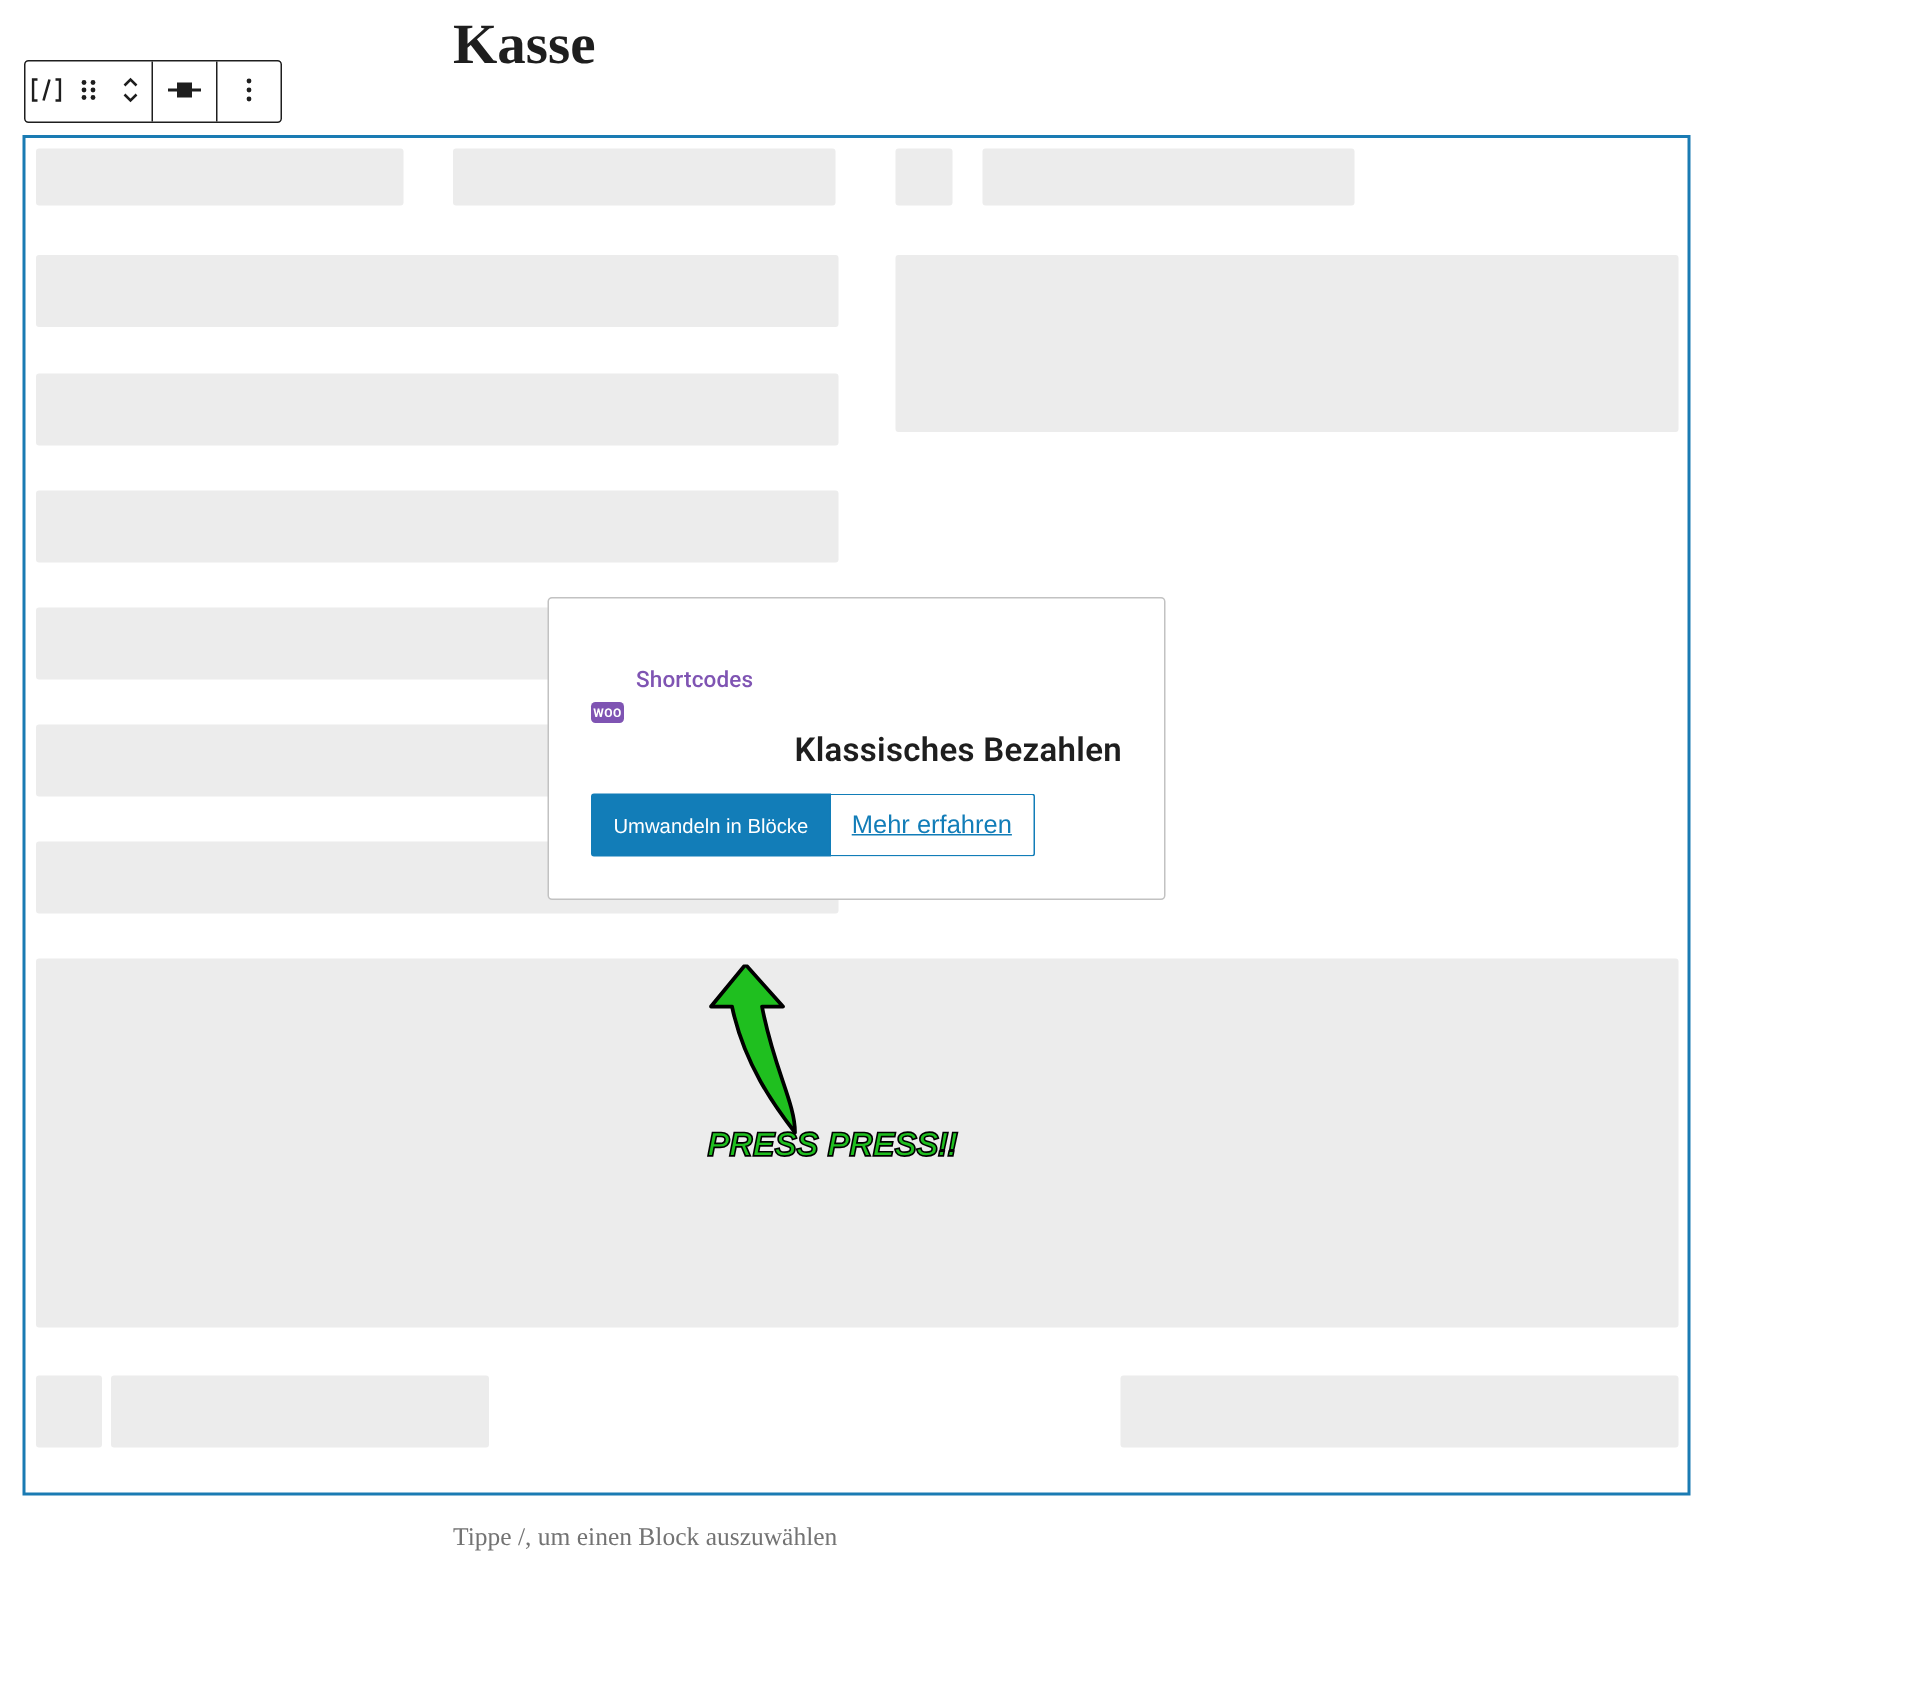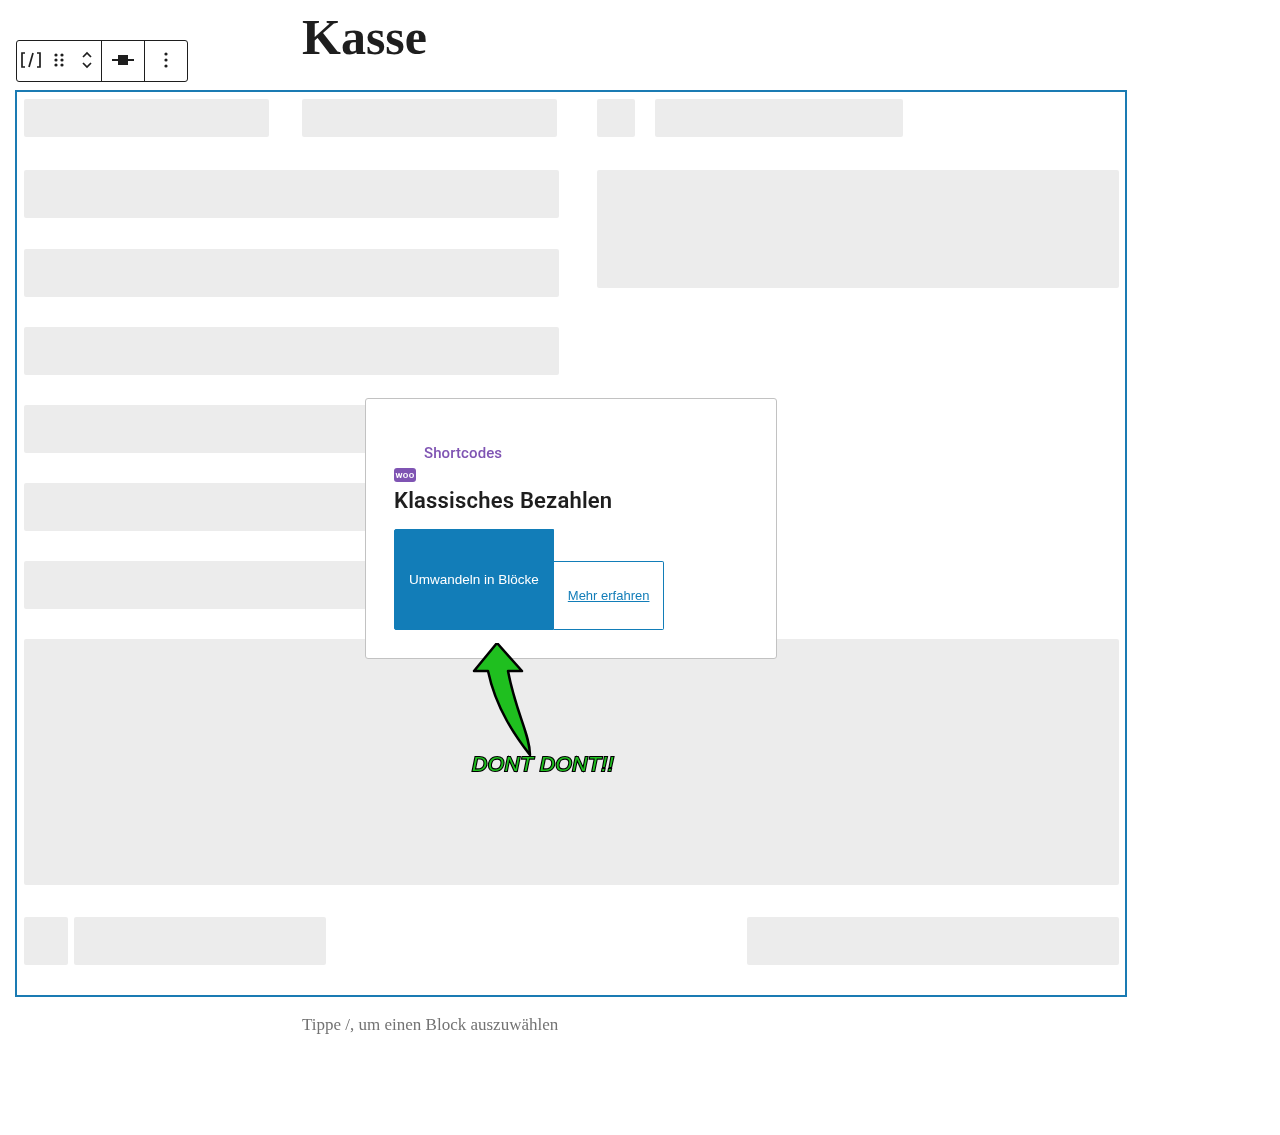--- a/index.html
+++ b/index.html
@@ -1,21 +1,21 @@
 <!DOCTYPE html>
 <html><head>
 <meta charset="utf-8">
 <style>
   * { box-sizing: border-box; margin: 0; padding: 0; }
   html, body { width: 1280px; background: #fff; font-family: -apple-system, BlinkMacSystemFont, "Segoe UI", Roboto, Helvetica, Arial, sans-serif; color: #1e1e1e; }
 
   .stage { position: relative; width: 1280px; height: 1135px; }
 
   
-  .page-title { position: absolute; left: 302px; top: 8px; font-family: Georgia, "Times New Roman", serif; font-size: 50px; font-weight: 700; }
+  .page-title { position: absolute; left: 302px; top: 8px; font-family: Georgia, "Times New Roman", serif; font-size: 38px; font-weight: 700; }
 
   
   .block-toolbar {
     position: absolute; left: 16px; top: 40px;
     display: flex; border: 1px solid #1e1e1e; border-radius: 3px; background: #fff;
     height: 42px; align-items: stretch;
   }
   .tb-seg { display: flex; align-items: center; }
   .tb-sep { border-left: 1px solid #1e1e1e; }
   .tb-btn {
@@ -37,32 +37,32 @@
     position: absolute; left: 365px; top: 398px; width: 412px;
     border: 1px solid #c2c2c2; border-radius: 3px; background: #fff;
     padding: 24px 28px 28px 28px;
   }
   .card .brand { display: flex; align-items: center; gap: 8px; color: #7f54b3; font-weight: 500; font-size: 15px; letter-spacing: .1px; margin-bottom: 6px; }
   .woo-badge {
     display: inline-flex; align-items: center; justify-content: center;
     width: 22px; height: 14px; border-radius: 3px; background: #7f54b3; color: #fff;
     font-size: 8px; font-weight: 700; letter-spacing: .3px; margin-top: 45px;
   }
-  .card h2 { font-size: 22px; font-weight: 600; letter-spacing: .2px; margin-bottom: 16px; }
+  .card h2 { font-size: 22px; font-weight: 600; letter-spacing: .2px; margin-bottom: 16px; text-align: right; }
   .card p { font-size: 13.5px; line-height: 1.45; color: #2b2b2b; margin-bottom: 14px; }
   .card a { color: #1e1e1e; text-decoration: underline; }
   .ext-icon { font-size: 11px; text-decoration: underline; }
   .card .actions { display: flex; gap: 0; margin-top: 10px; }
   .btn-primary {
     background: #127db8; color: #fff; border: 1px solid #127db8;
     font-size: 13.5px; padding: 10px 14px; border-radius: 2px 0 0 2px; cursor: pointer;
   }
   .btn-secondary {
     background: #fff; color: #127db8; border: 1px solid #127db8; border-left: none;
-    font-size: 13px; padding: 26px 14px; border-radius: 0 2px 2px 0; cursor: pointer; text-decoration: underline; margin-top: 32px;
+    font-size: 17px; padding: 10px 14px; border-radius: 0 2px 2px 0; cursor: pointer; text-decoration: underline;
   }
 
   
   .arrow { position: absolute; left: 472px; top: 643px; pointer-events: none; }
   .anno-text {
     position: absolute; left: 472px; top: 752px;
     font-family: Impact, "Arial Black", sans-serif; font-style: italic;
     font-size: 21px; letter-spacing: .5px; color: #1fbf1f;
     -webkit-text-stroke: 2.2px #000;
     paint-order: stroke fill;
@@ -170,17 +170,17 @@
       <button class="btn-secondary">Mehr erfahren</button>
     </div>
   </div>
 
   <svg class="arrow" width="80" height="120" viewBox="0 0 80 120">
     <defs></defs>
     <g fill="#1fbf1f" stroke="#000" stroke-width="2.5" stroke-linejoin="round">
       <path d="M25 0 L50 28 L36 28 C44 70 58 92 58 112 C44 94 24 66 16 28 L2 28 Z"></path>
     </g>
   </svg>
-  <div class="anno-text">DONT DONT!!</div>
+  <div class="anno-text">PRESS PRESS!!</div>
 
   <div class="para-placeholder">Tippe /, um einen Block auszuwählen</div>
 
 </div>
 
 </body></html>

